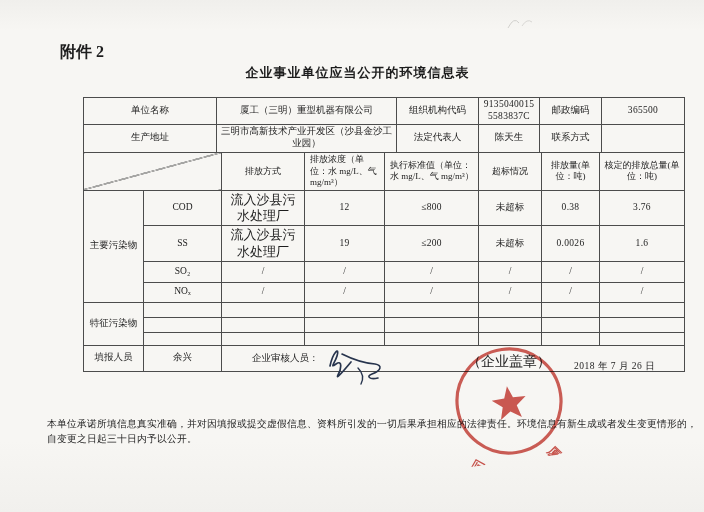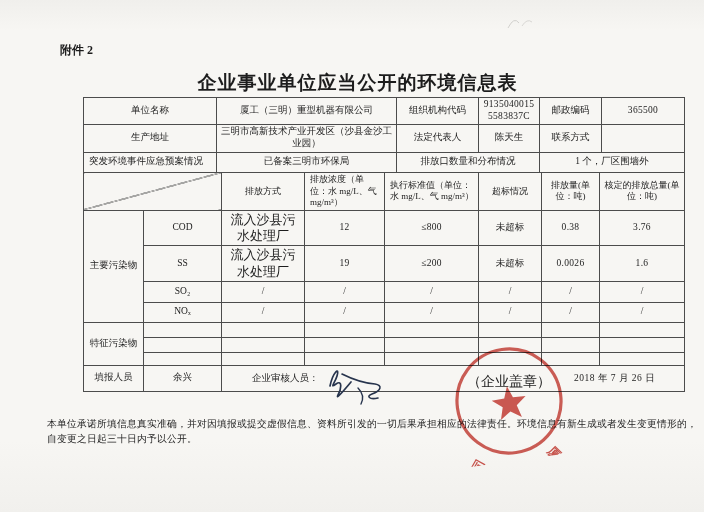--- a/index.html
+++ b/index.html
@@ -2,40 +2,40 @@
 <html><head>
 <meta charset="utf-8">
 <style>
   html,body{margin:0;padding:0;}
   body{
     width:704px;height:512px;position:relative;overflow:hidden;
     background:linear-gradient(180deg,#f0efec 0%,#f7f6f3 6%,#f7f6f3 86%,#f1f0ed 100%);
     font-family:"Liberation Serif","DejaVu Serif",serif;
     color:#1d1d1d;
   }
-  .attachment{position:absolute;left:60px;top:42px;font-size:12px;font-weight:bold;}
+  .attachment{position:absolute;left:60px;top:42px;font-size:16px;font-weight:bold;}
   .title{position:absolute;left:57px;top:64px;width:601px;text-align:center;
-         font-size:19px;font-weight:bold;letter-spacing:1px;margin-top:6px;}
+         font-size:13px;font-weight:bold;letter-spacing:1px;}
   .doc{position:absolute;left:57px;top:97px;width:601px;padding-left:26px;}
   table{border-collapse:collapse;table-layout:fixed;width:601px;}
   table.poll{margin-top:-1px;}
   td{border:1px solid #4c4c4c;text-align:center;vertical-align:middle;
      padding:1px 3px;font-size:9.5px;line-height:1.25;overflow:hidden;word-break:break-all;}
   td.lab-left{text-align:left;padding-left:5px;}
   td.small{font-size:13px;text-align:center;}
   td.num{font-size:9.5px;letter-spacing:0.3px;}
   td.hdr{font-size:9px;}
   .diag{background-image:linear-gradient(to bottom right,
         transparent 49.4%, #555 49.4%, #555 50.6%, transparent 50.6%);}
   .sig-cell{position:relative;overflow:visible;text-align:left;}
   .sig-cell .auditor{position:absolute;left:30px;top:7px;font-size:9.5px;}
   .sig-cell svg{position:absolute;left:98px;top:-4px;overflow:visible;}
   .seal-date-cell{position:relative;overflow:visible;text-align:center;}
   .seal-date-cell .seal-label{position:absolute;left:245px;top:7px;font-size:14px;}
-  .seal-date-cell .fill-date{position:absolute;left:352px;top:7px;font-size:9.5px;letter-spacing:0.5px;}
+  .seal-date-cell .fill-date{position:absolute;left:352px;top:15px;font-size:9.5px;letter-spacing:0.5px;}
   .stamp{position:absolute;left:449px;top:341px;width:120px;height:120px;
          transform:rotate(-8deg);mix-blend-mode:multiply;opacity:0.88;z-index:5;}
   .footer-note{position:absolute;left:47px;top:416px;width:650px;
                font-size:9.8px;line-height:15px;text-align:justify;letter-spacing:0.2px;}
   .pencil{position:absolute;left:505px;top:14px;opacity:0.35;}
 </style>
 </head>
 <body>
 
 <div class="attachment">附件 2</div>
@@ -66,26 +66,20 @@
       <td>邮政编码</td>
       <td class="num">365500</td>
     </tr>
     <tr style="height:28px">
       <td>生产地址</td>
       <td>三明市高新技术产业开发区（沙县金沙工业园）</td>
       <td>法定代表人</td>
       <td>陈天生</td>
       <td>联系方式</td>
       <td></td>
-    </tr>
-    <tr style="height:20px">
-      <td class="lab-left">突发环境事件应急预案情况</td>
-      <td>已备案三明市环保局</td>
-      <td colspan="2">排放口数量和分布情况</td>
-      <td colspan="2">1 个，厂区围墙外</td>
     </tr>
   </tbody>
     </table>
 
   <table class="poll">
     <colgroup>
         <col style="width:60px">
         <col style="width:78px">
         <col style="width:83px">
         <col style="width:80px">

